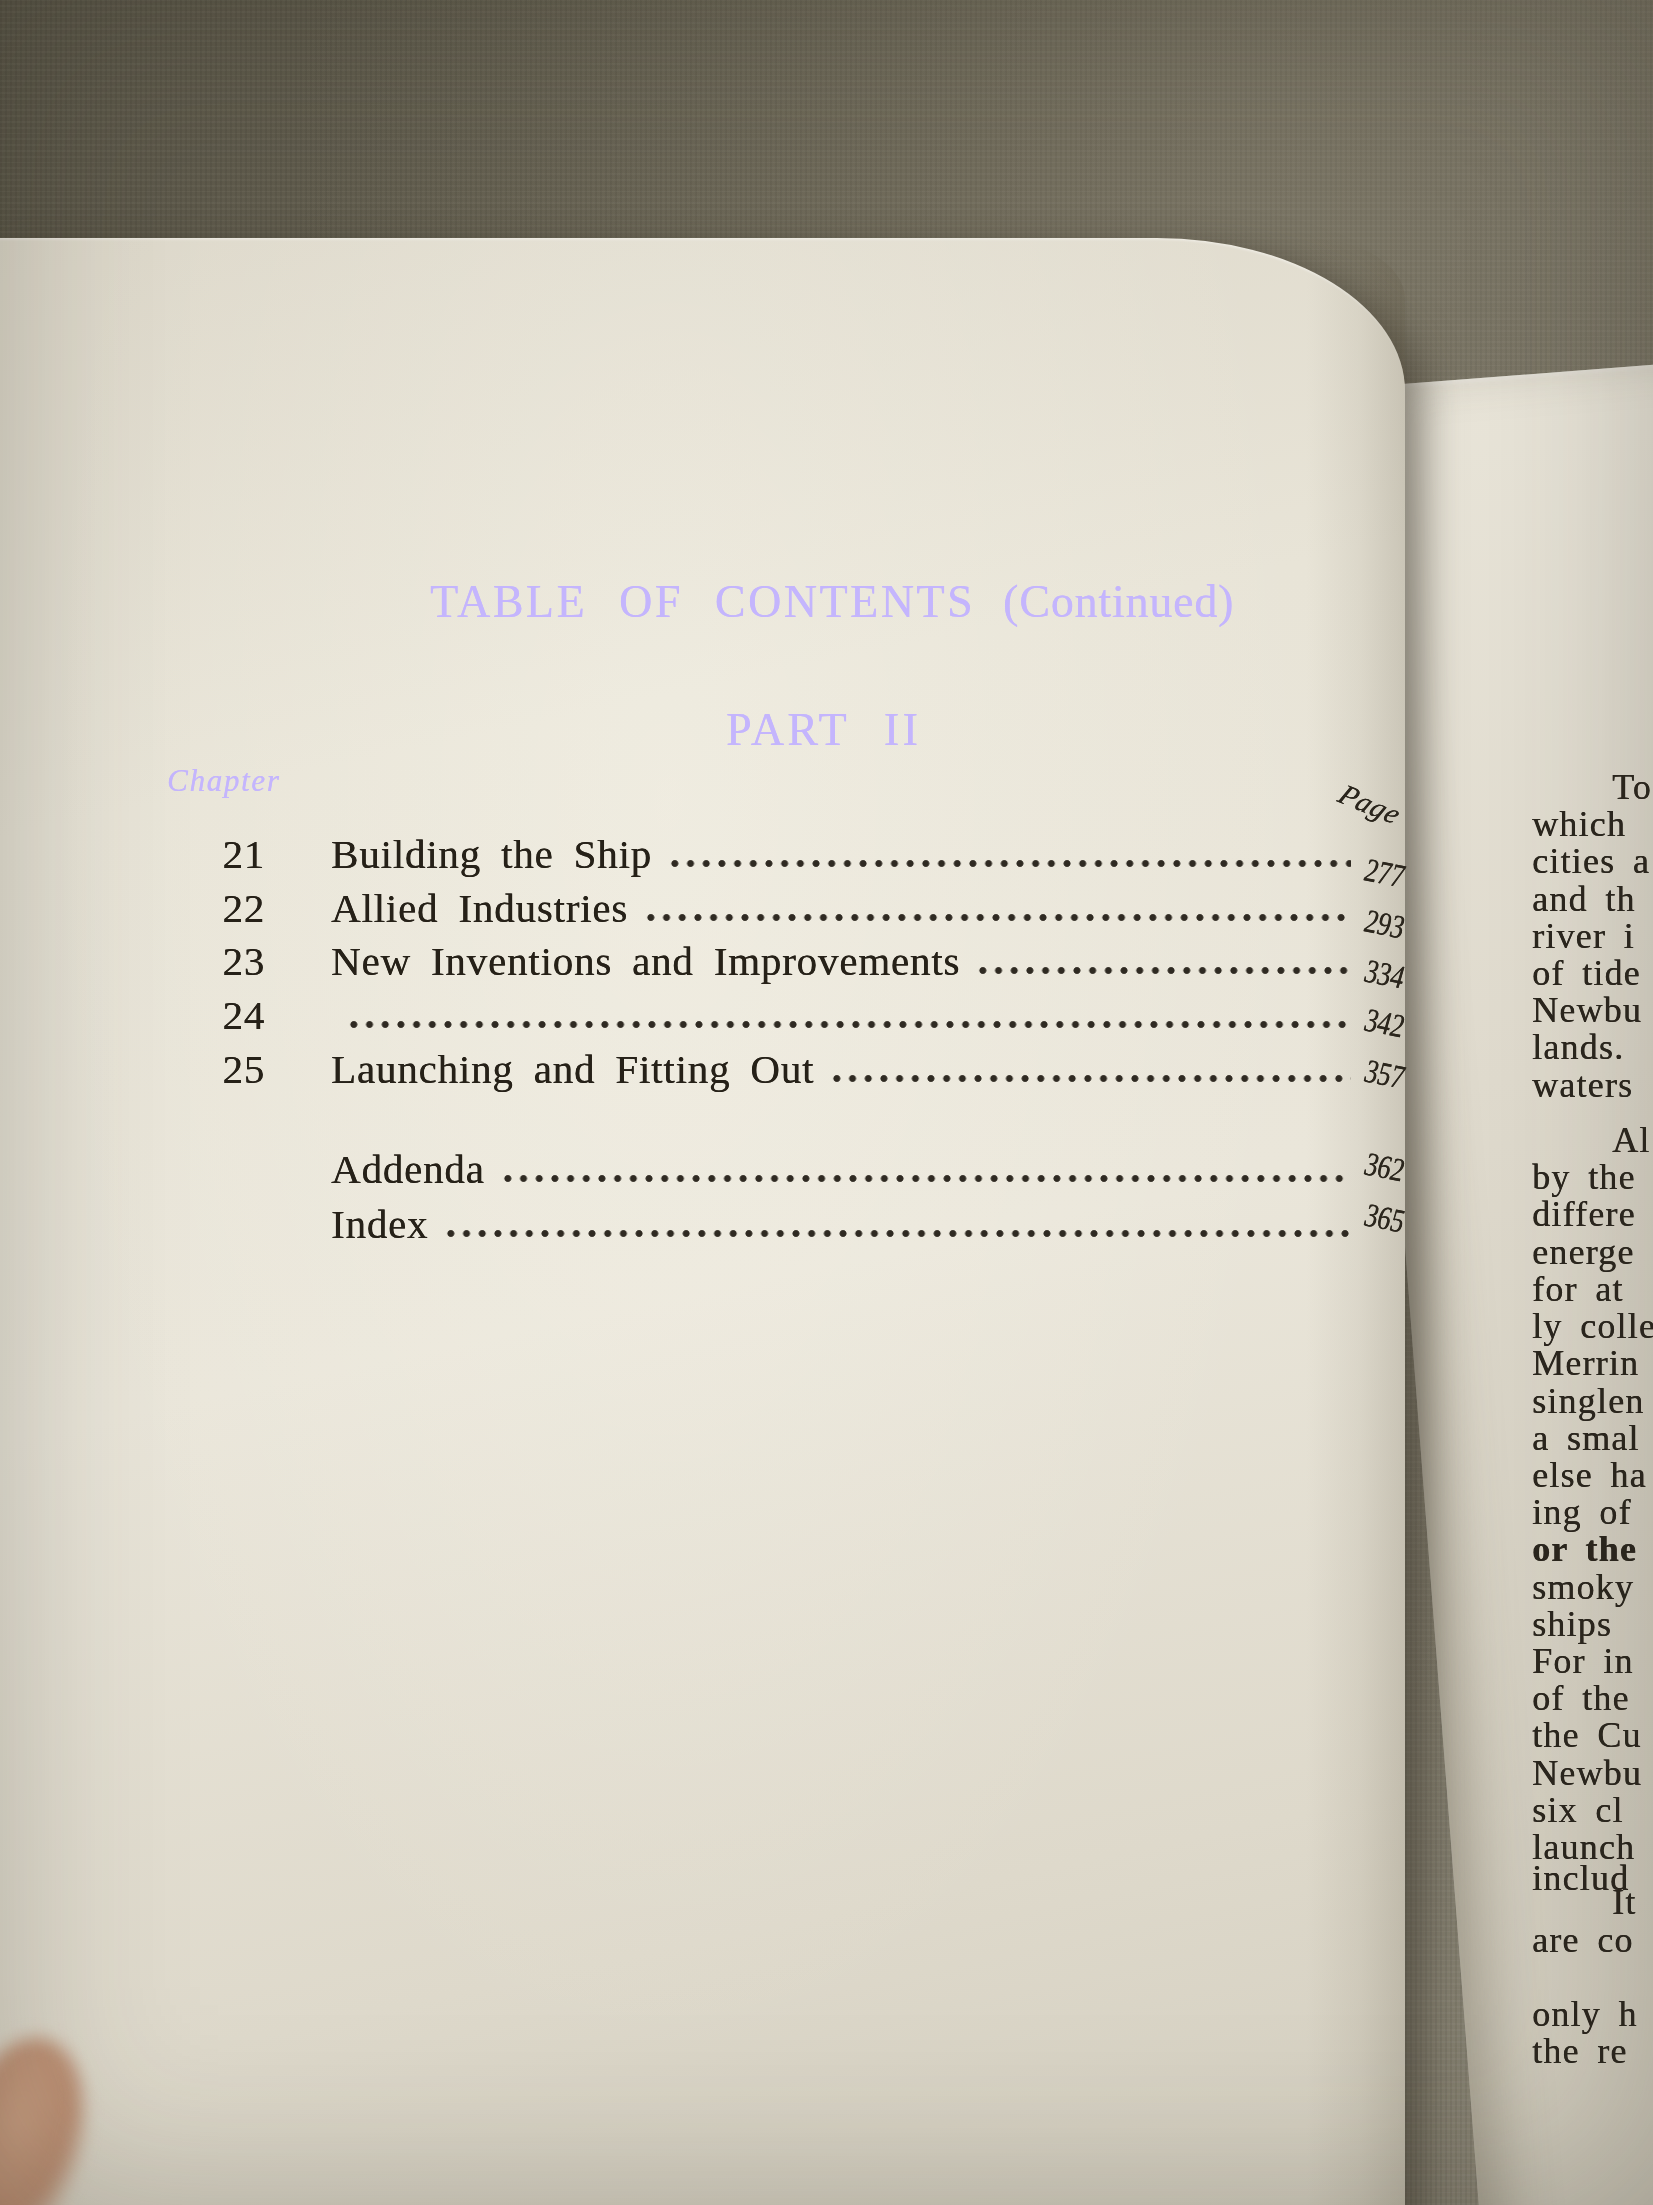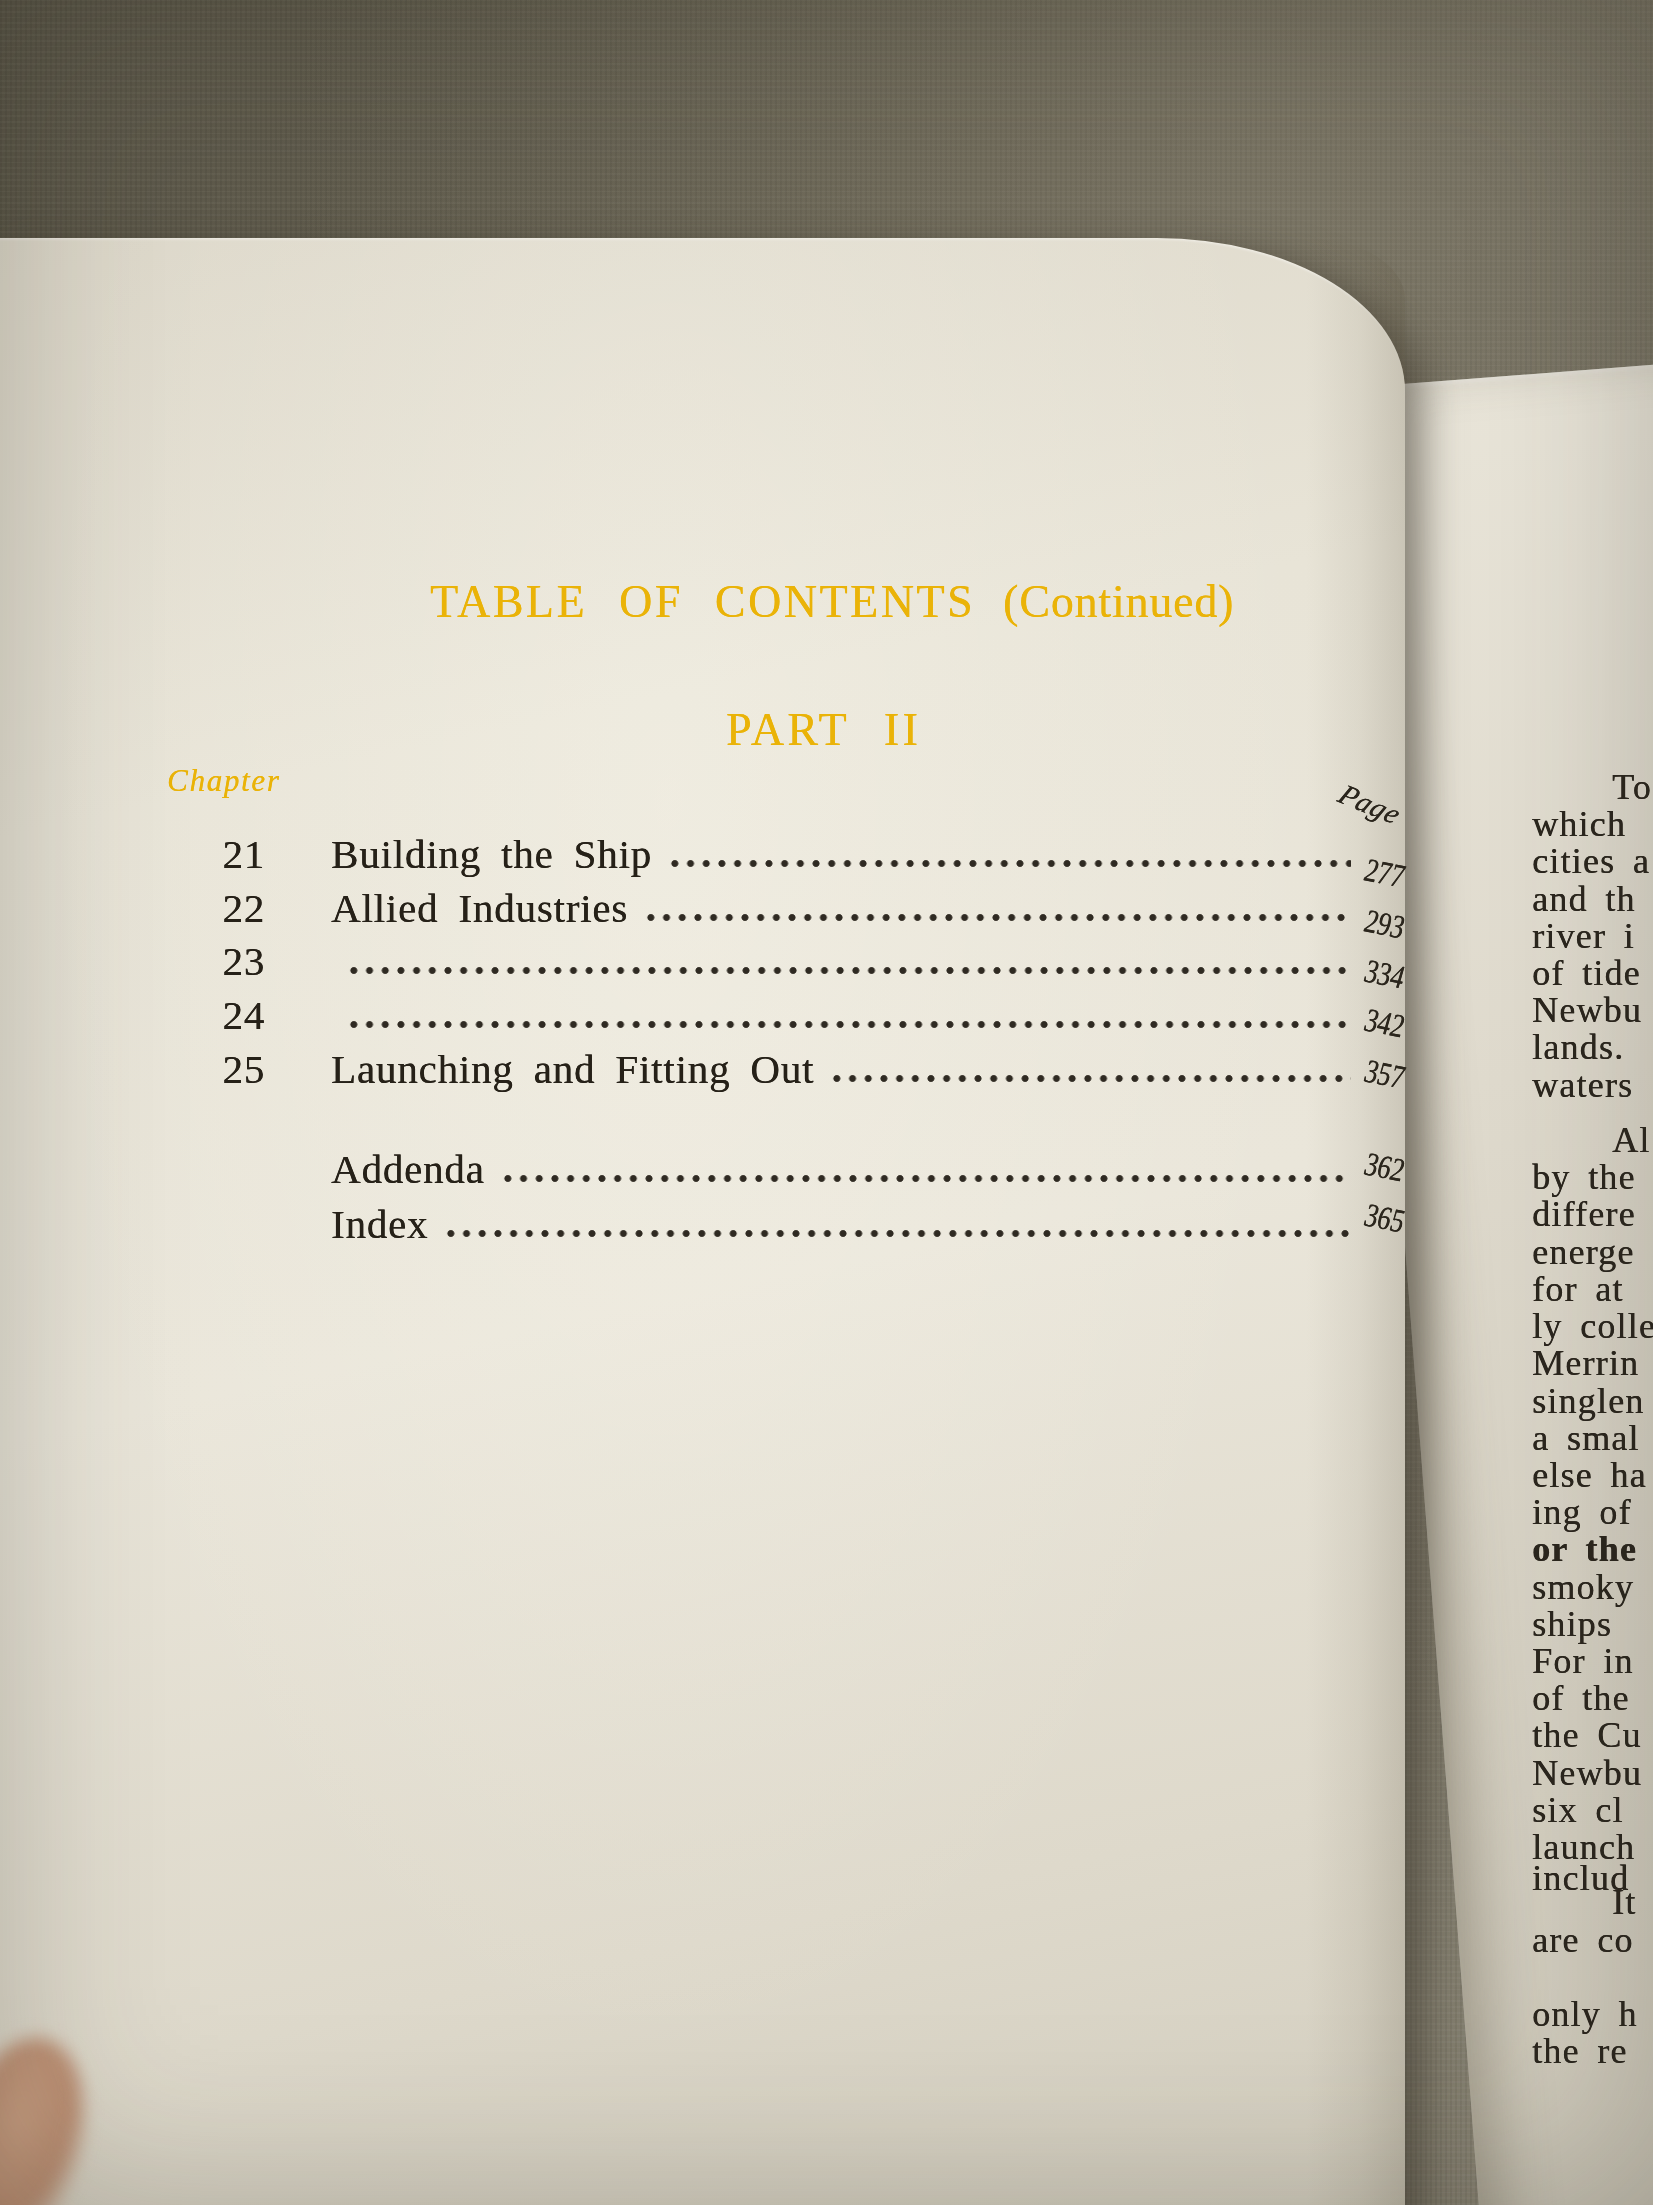--- a/index.html
+++ b/index.html
@@ -39,21 +39,21 @@
       linear-gradient(168deg,#ddd8ca 0%,#e8e4d7 26%,#eae6da 52%,#ded9cb 80%,#d2cdbe 100%);
     border-top-right-radius:248px 153px;
     box-shadow:21.5px 10px 40px -5px rgba(55,50,38,0.55), inset 0 3.3px 2.5px -1.7px rgba(255,255,255,0.45);
   }
   .left-page::after{ 
     content:"";position:absolute;top:0;right:0;width:99px;height:100%;
     border-top-right-radius:248px 153px;
     background:linear-gradient(90deg, rgba(110,102,82,0) 0%, rgba(110,102,82,0.10) 55%, rgba(96,88,68,0.22) 100%);
   }
   .heading{
-    position:absolute;color:#eab308;white-space:nowrap;line-height:1;
+    position:absolute;color:#c4b5fd;white-space:nowrap;line-height:1;
     text-shadow:0.3px 0 0 currentColor;
   }
   .title-main{font-size:46px;letter-spacing:2.5px;word-spacing:18px;}
   .title-suffix{margin-left:28px;letter-spacing:0.8px;}
   .part{font-size:46px;letter-spacing:3.3px;word-spacing:20px;}
   .chapter-label{font-style:italic;font-size:31px;letter-spacing:1.7px;}
   .page-label{
     font-style:italic;font-size:29px;letter-spacing:0.8px;color:#2a251c;
     transform:rotate(22deg) skewX(-8deg);transform-origin:0 0;
   }
@@ -149,20 +149,21 @@
         <span class="toc-title">Building the Ship</span>
         <span class="dot-leader"></span>
       </div>
       <div class="toc-row" style="top: 885px;">
         <span class="toc-num">22</span>
         <span class="toc-title">Allied Industries</span>
         <span class="dot-leader"></span>
       </div>
       <div class="toc-row" style="top: 938px;">
         <span class="toc-num">23</span>
+        <span class="toc-title">New Inventions and Improvements</span>
         <span class="dot-leader"></span>
       </div>
       <div class="toc-row" style="top: 992px;">
         <span class="toc-num">24</span>
         <span class="dot-leader"></span>
       </div>
       <div class="toc-row" style="top: 1046px;">
         <span class="toc-num">25</span>
         <span class="toc-title">Launching and Fitting Out</span>
         <span class="dot-leader"></span>

